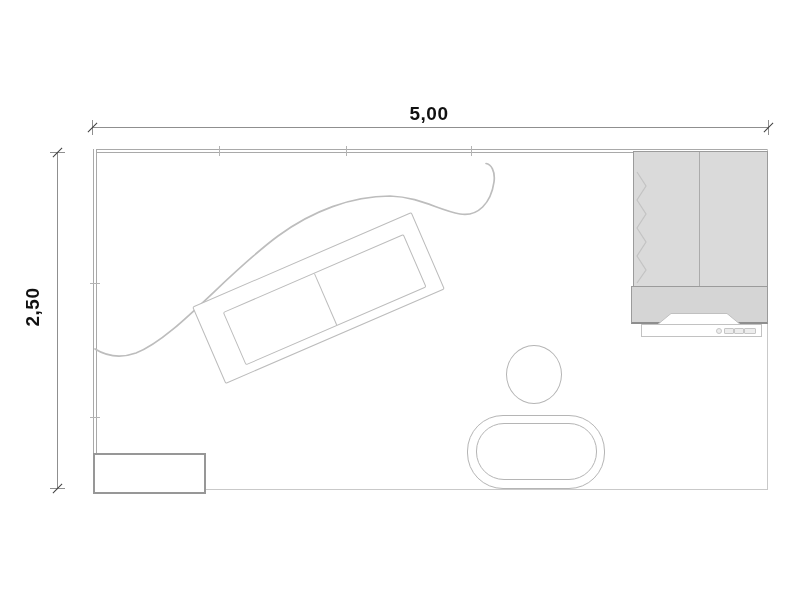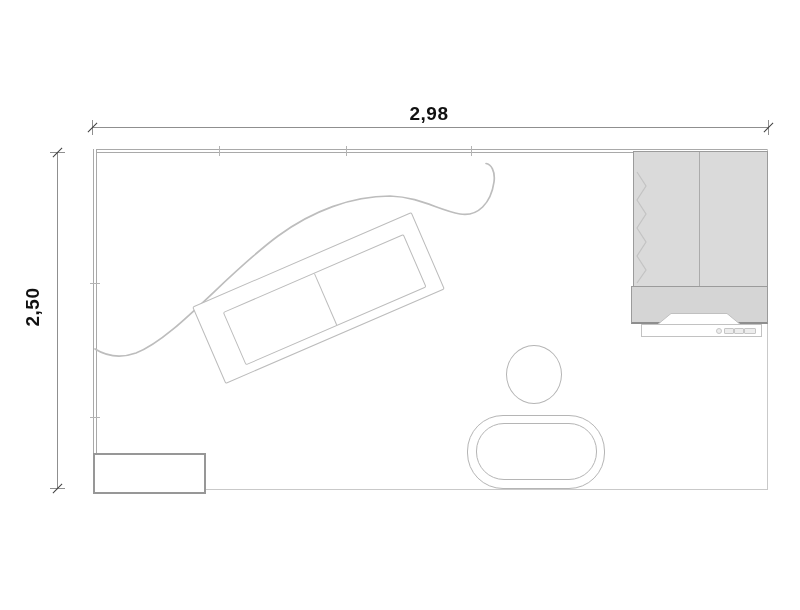--- a/index.html
+++ b/index.html
@@ -52,21 +52,21 @@
 </head>
 <body>
 
 <div id="plan">
 
   <div class="abs dim-line-h" style="left:92px;top:127px;width:676px;"></div>
   <div class="abs dim-witness-v" style="left:92px;top:120px;height:15px;"></div>
   <div class="abs dim-witness-v" style="left:768px;top:120px;height:15px;"></div>
   <div class="abs dim-slash" style="left:85.5px;top:127px;"></div>
   <div class="abs dim-slash" style="left:761.5px;top:127px;"></div>
-  <div class="abs dim-label" style="left:429px;top:103px;transform:translateX(-50%);">2,98</div>
+  <div class="abs dim-label" style="left:429px;top:103px;transform:translateX(-50%);">5,00</div>
 
   <div class="abs dim-line-v" style="left:57px;top:152px;height:336px;"></div>
   <div class="abs dim-witness-h" style="left:50px;top:152px;width:15px;"></div>
   <div class="abs dim-witness-h" style="left:50px;top:488px;width:15px;"></div>
   <div class="abs dim-slash" style="left:50.5px;top:152px;"></div>
   <div class="abs dim-slash" style="left:50.5px;top:488px;"></div>
   <div class="abs dim-label" style="left:33px;top:307px;transform:translate(-50%,-50%) rotate(-90deg);">2,50</div>
 
   <div class="abs wall-double-h" style="left:93px;top:149px;width:675px;height:1.5px;"></div>
   <div class="abs wall-double-v" style="left:93px;top:149px;width:1.5px;height:341px;"></div>

